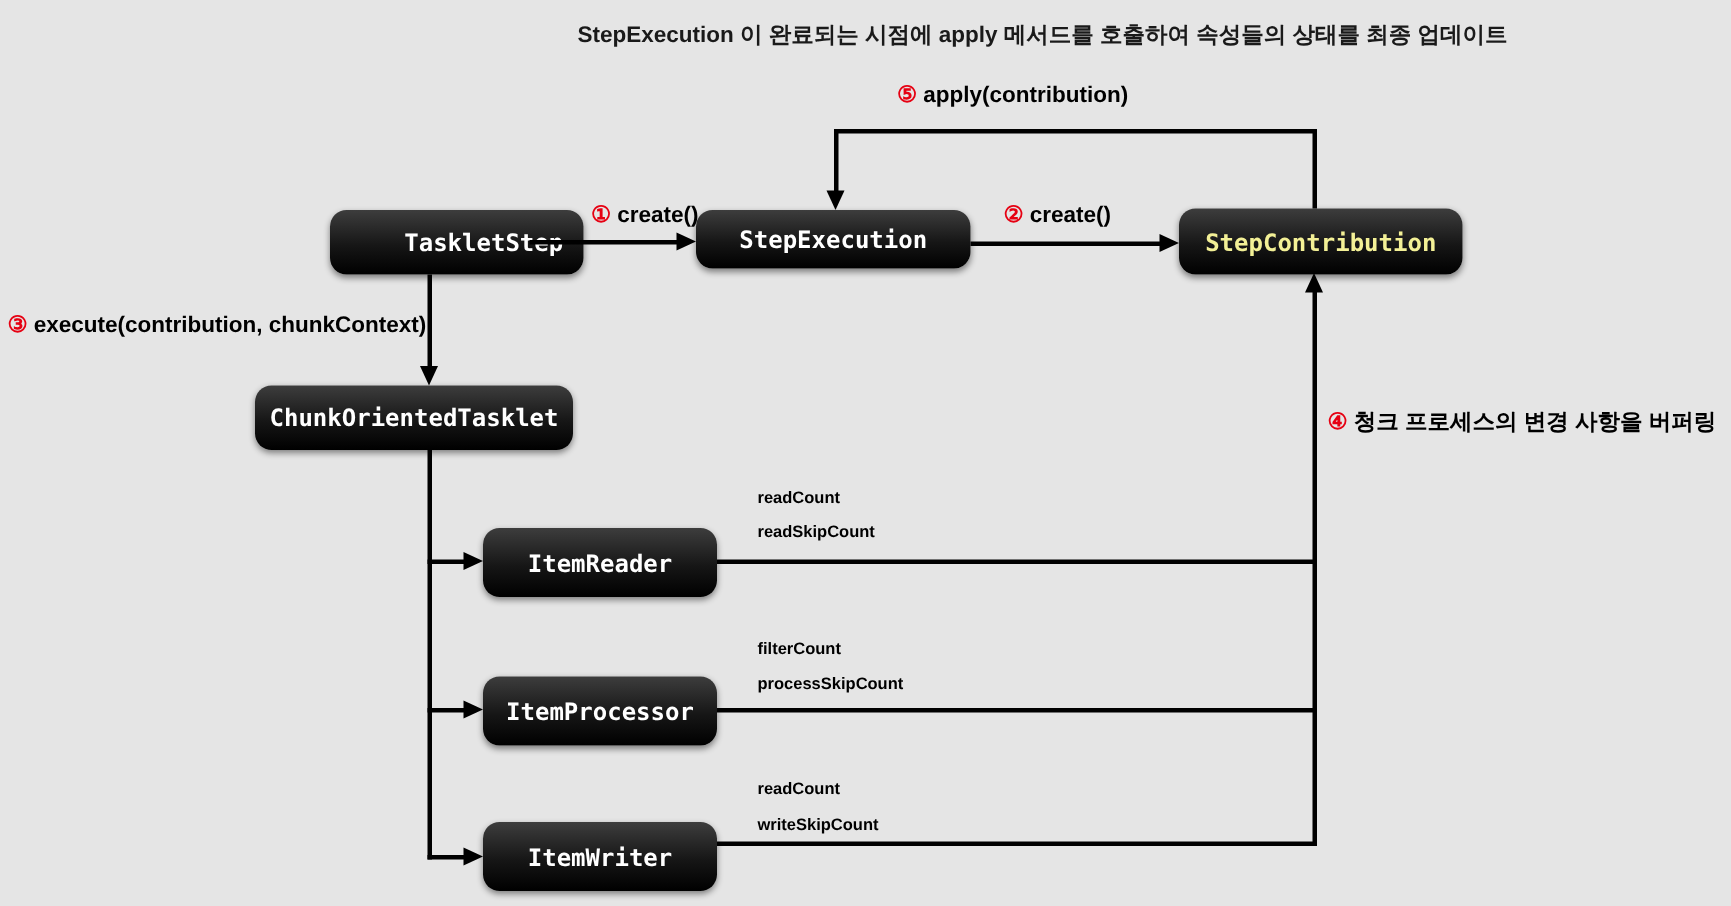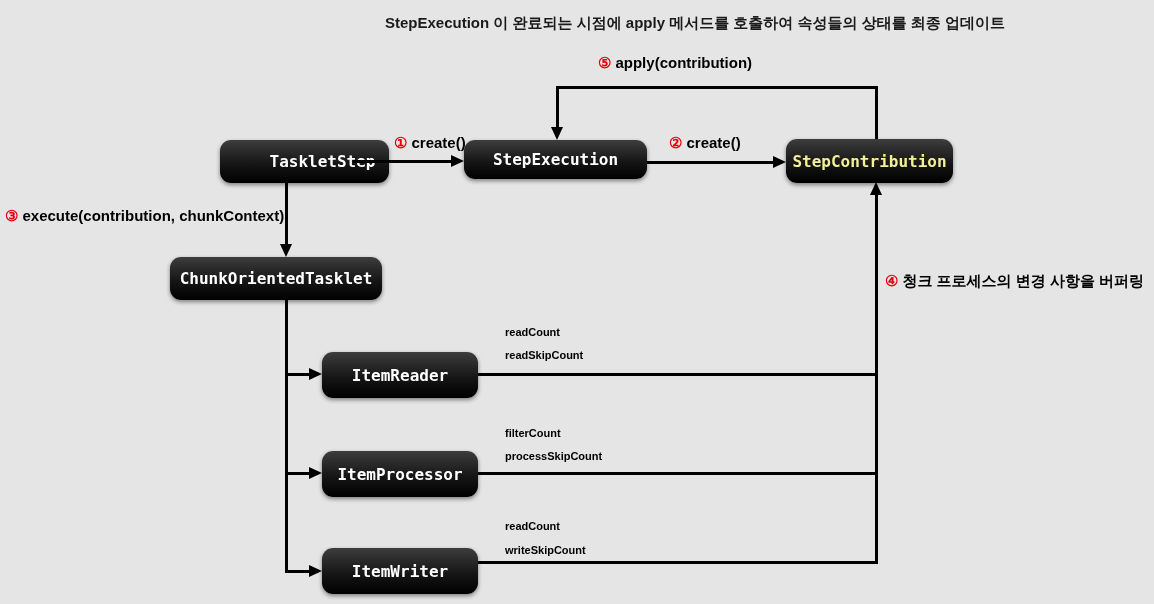--- a/index.html
+++ b/index.html
@@ -50,21 +50,21 @@
   </div>
   <div class="lbl" style="left:5px;top:207px;">
     <span class="num">③</span><span>execute(contribution, chunkContext)</span>
   </div>
   <div class="lbl" style="left:885px;top:272px;">
     <span class="num">④</span><span>청크 프로세스의 변경 사항을 버퍼링</span>
   </div>
 
   <div class="node" style="left:220px;top:140px;width:133px;height:43px;padding-left:36px;">TaskletStep</div>
   <div class="node" style="left:464px;top:140px;width:183px;height:39px;">StepExecution</div>
-  <div class="node yellow" style="left:786px;top:139px;width:167px;height:44px;">StepContribution</div>
+  <div class="node yellow" style="left:786px;top:139px;width:189px;height:44px;">StepContribution</div>
   <div class="node" style="left:170px;top:257px;width:212px;height:43px;">ChunkOrientedTasklet</div>
   <div class="node" style="left:322px;top:352px;width:156px;height:46px;">ItemReader</div>
   <div class="node" style="left:322px;top:451px;width:156px;height:46px;">ItemProcessor</div>
   <div class="node" style="left:322px;top:548px;width:156px;height:46px;">ItemWriter</div>
 
   <div class="metric" style="left:505px;top:326px;">readCount</div>
   <div class="metric" style="left:505px;top:349px;">readSkipCount</div>
   <div class="metric" style="left:505px;top:427px;">filterCount</div>
   <div class="metric" style="left:505px;top:450px;">processSkipCount</div>
   <div class="metric" style="left:505px;top:520px;">readCount</div>

